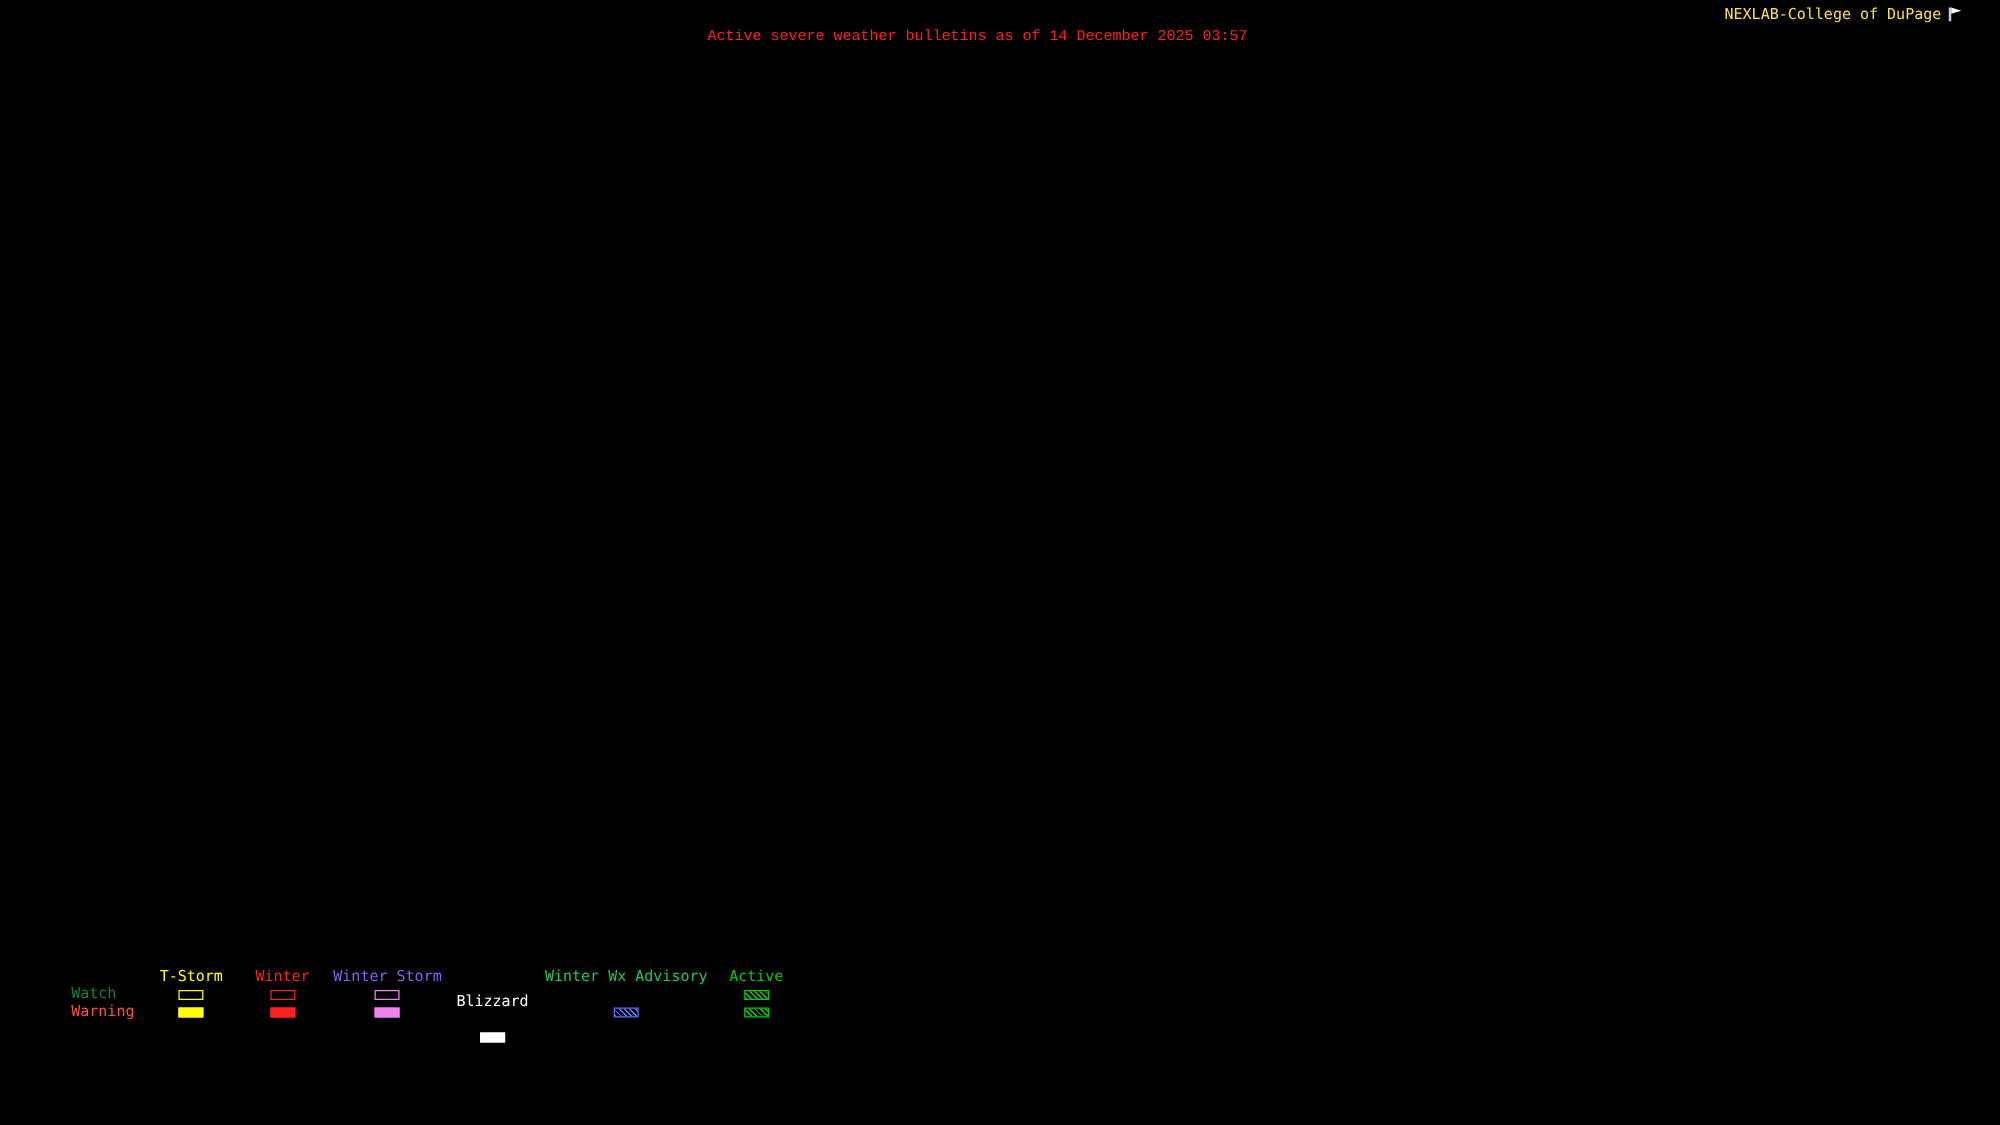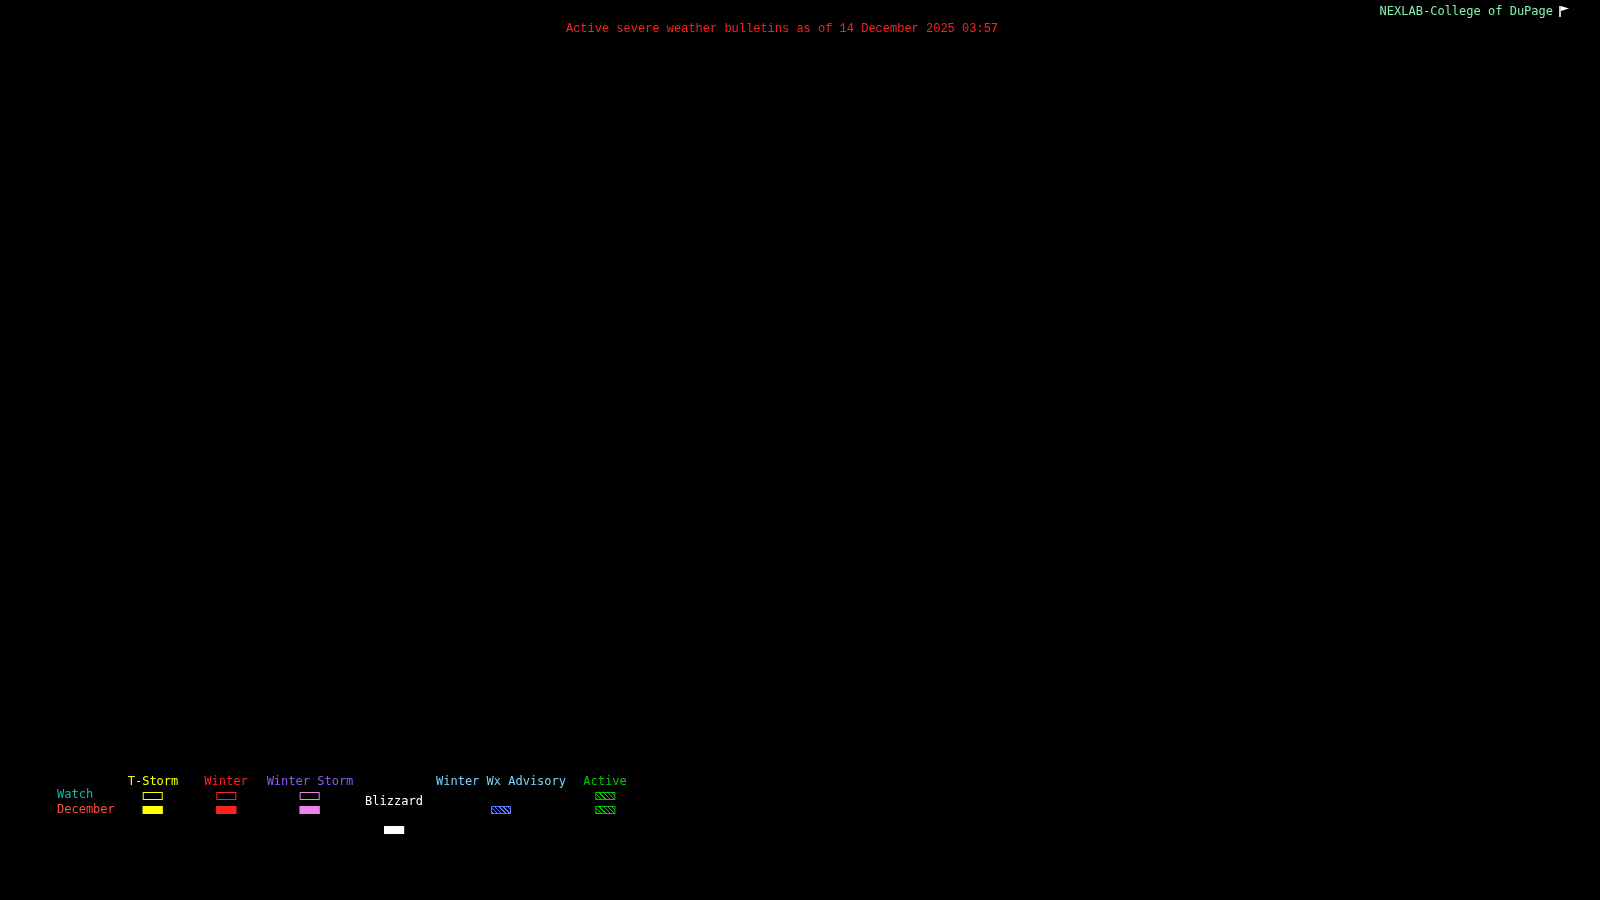--- a/index.html
+++ b/index.html
@@ -77,32 +77,32 @@
   }
 </style>
 </head>
 <body>
 
 <div class="map-canvas"></div>
 
 <div class="page-title" style="color: rgb(255, 32, 32); font-family: Liberation Mono, monospace;">Active severe weather bulletins as of 14 December 2025 03:57</div>
 
 <div class="brand-bar">
-  <span style="color: #86efac;">NEXLAB-College of DuPage</span>
+  <span style="color: #fde047;">NEXLAB-College of DuPage</span>
   <span class="brand-icon">
     <svg width="12" height="13" viewBox="0 0 12 13">
       <rect x="1" y="1" width="2" height="11" fill="#cccccc"></rect>
       <polygon points="3,1 11,3.5 3,6" fill="#ffffff"></polygon>
     </svg>
   </span>
 </div>
 
 <div class="legend">
-  <div class="legend-row-label watch" style="color: #14b8a6;">Watch</div>
-  <div class="legend-row-label warning" style="color: rgb(255, 80, 64);">December</div>
+  <div class="legend-row-label watch" style="color: #15803d;">Watch</div>
+  <div class="legend-row-label warning" style="color: rgb(255, 80, 64);">Warning</div>
   <div>
       <div class="legend-col" style="left: 153px;">
         <div class="legend-label" style="color: rgb(255, 255, 0);">T-Storm</div>
         <div class="legend-box-slot">
           <div class="legend-box" style="border: 1px solid rgb(255, 255, 0);"></div>
         </div>
         <div class="legend-box-slot">
           <div class="legend-box" style="border: 1px solid rgb(255, 255, 0); background: rgb(255, 255, 0);"></div>
         </div>
       </div>
@@ -127,21 +127,21 @@
       <div class="legend-col" style="left: 394px;">
         <div class="legend-label" style="color: rgb(255, 255, 255); margin-top: 20px;">Blizzard</div>
         <div class="legend-box-slot">
           <div class="legend-box" style="visibility: hidden;"></div>
         </div>
         <div class="legend-box-slot">
           <div class="legend-box" style="border: 1px solid rgb(255, 255, 255); background: rgb(255, 255, 255);"></div>
         </div>
       </div>
       <div class="legend-col" style="left: 501px;">
-        <div class="legend-label" style="color: #7dd3fc;">Winter Wx Advisory</div>
+        <div class="legend-label" style="color: #22c55e;">Winter Wx Advisory</div>
         <div class="legend-box-slot">
           <div class="legend-box" style="visibility: hidden;"></div>
         </div>
         <div class="legend-box-slot">
           <div class="legend-box" style="border: 1px solid rgb(85, 119, 255); background-image: repeating-linear-gradient(45deg, rgb(85, 119, 255) 0px, rgb(85, 119, 255) 1px, transparent 1px, transparent 3px);"></div>
         </div>
       </div>
       <div class="legend-col" style="left: 605px;">
         <div class="legend-label" style="color: rgb(0, 204, 0);">Active</div>
         <div class="legend-box-slot">

